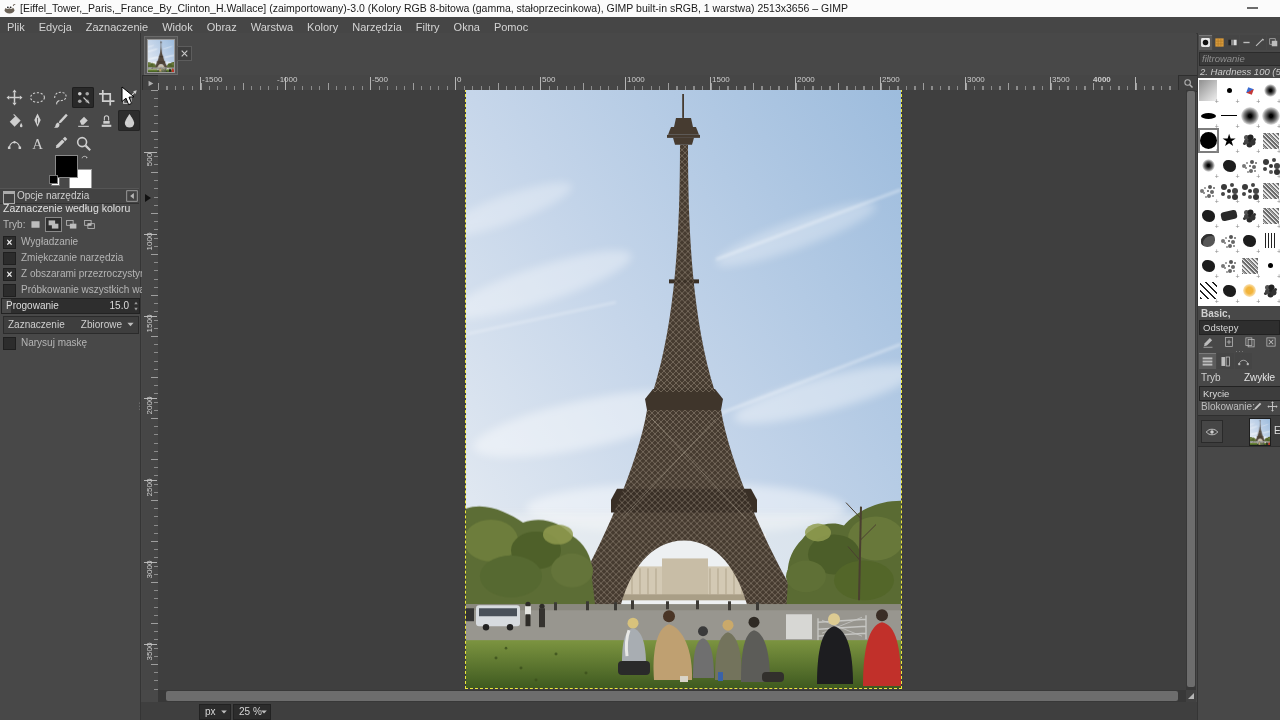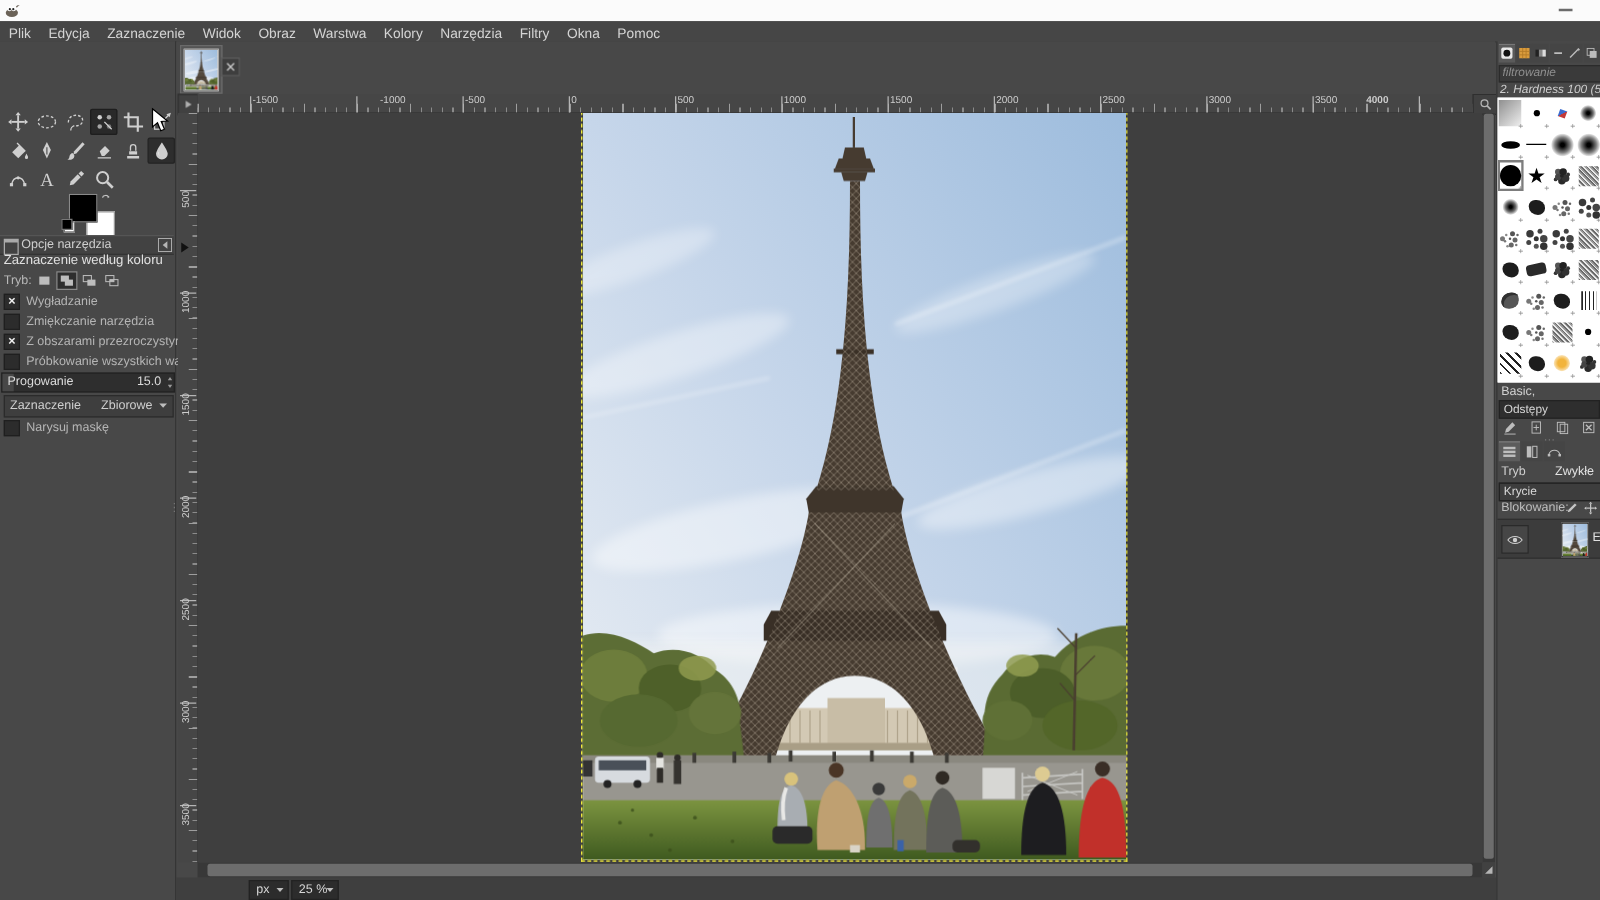--- a/index.html
+++ b/index.html
@@ -133,21 +133,21 @@
      box-shadow:4px 1px 0 1px #666,-4px 2px 0 #777,2px -4px 0 1px #555,-3px -3px 0 #888,6px -3px 0 #666,-6px 0 0 1px #777,1px 5px 0 1px #666,-2px 6px 0 #888,5px 5px 0 #777;}
   .b-pebbles i{width:4px;height:4px;border-radius:50%;background:#333;
      box-shadow:6px 0 0 1px #444,0 6px 0 #555,6px 6px 0 1px #333,-6px 3px 0 #444,3px -6px 0 #444,-5px -4px 0 1px #3a3a3a;}
   .b-chalk i{width:16px;height:16px;background:repeating-linear-gradient(45deg,#6a6a6a 0 1px,#e8e8e8 1px 2px,#9a9a9a 2px 3px);}
   .b-blob i{width:13px;height:12px;background:#1d1d1d;border-radius:45% 60% 50% 65%;}
   .b-smudge i{width:16px;height:9px;background:#2a2a2a;border-radius:3px;transform:rotate(-12deg);}
   .b-grunge i{width:14px;height:13px;background:#565656;border-radius:60% 40% 55% 45%;box-shadow:inset 2px 2px 0 #303030;}
   .b-vlines i{width:12px;height:15px;background:repeating-linear-gradient(90deg,#222 0 1px,rgba(0,0,0,0) 1px 3px);}
   .b-dlines i{width:17px;height:17px;background:repeating-linear-gradient(45deg,#222 0 1.5px,rgba(0,0,0,0) 1.5px 5px);}
   .b-orange i{width:13px;height:13px;border-radius:50%;background:radial-gradient(circle,#f2b43c 35%,rgba(242,180,60,.45) 65%,rgba(242,180,60,0) 78%);}
-  #brush-foot-name{position:absolute;left:3px;top:275px;font-size:10px;color:#d0d0d0;}
+  #brush-foot-name{position:absolute;left:3px;top:275px;font-size:10px;color:#d0d0d0;font-weight:bold;}
   #spacing-slider{position:absolute;left:1px;top:287px;width:79px;height:13px;background:#2e2e2e;border:1px solid #222;
                   font-size:9.5px;line-height:13px;color:#d6d6d6;}
   #spacing-slider .lab{position:absolute;left:3px;}
   .bfoot-btn{position:absolute;top:301px;width:16px;height:15px;color:#bdbdbd;display:flex;align-items:center;justify-content:center;}
   .bfoot-btn svg{width:12px;height:12px;}
   #rgrip{position:absolute;left:0;top:316px;width:83px;height:5px;text-align:center;color:#7d7d7d;font-size:9px;line-height:4px;}
   .ltab{position:absolute;top:320px;width:17px;height:16px;background:#454545;display:flex;align-items:center;justify-content:center;color:#bdbdbd;}
   .ltab svg{width:13px;height:13px;}
   .ltab.active{background:#5c5c5c;box-shadow:inset 0 1px 0 #7a7a7a;}
   #mode-row-r{position:absolute;left:3px;top:339px;width:80px;font-size:10px;color:#cfcfcf;white-space:nowrap;}
@@ -328,20 +328,21 @@
 
   <div class="abs" id="titlebar">
     <svg id="title-icon" viewBox="0 0 16 16">
         <ellipse cx="8" cy="10" rx="6" ry="4.2" fill="#6b6257"></ellipse>
         <circle cx="5.6" cy="6.2" r="2.4" fill="#fff"></circle>
         <circle cx="9.8" cy="6.2" r="2.4" fill="#fff"></circle>
         <circle cx="6" cy="6.6" r="1.1" fill="#222"></circle>
         <circle cx="9.4" cy="6.6" r="1.1" fill="#222"></circle>
         <path d="M12 4.2c1.6-2.2 3-1.8 3.6-.7-1.4-.1-2.1.5-2.6 1.6z" fill="#6b6257"></path>
       </svg>
+    <span class="ttext">[Eiffel_Tower,_Paris,_France_By_Clinton_H.Wallace] (zaimportowany)-3.0 (Kolory RGB 8-bitowa (gamma, stałoprzecinkowa), GIMP built-in sRGB, 1 warstwa) 2513x3656 – GIMP</span>
     <div id="min-dash"></div>
   </div>
 
   <div class="abs" id="menubar"><span class="menu-item">Plik</span><span class="menu-item">Edycja</span><span class="menu-item">Zaznaczenie</span><span class="menu-item">Widok</span><span class="menu-item">Obraz</span><span class="menu-item">Warstwa</span><span class="menu-item">Kolory</span><span class="menu-item">Narzędzia</span><span class="menu-item">Filtry</span><span class="menu-item">Okna</span><span class="menu-item">Pomoc</span></div>
 
   <div class="abs" id="left-dock">
     <div id="toolbox">
         <div class="tool-btn" style="left: 3px; top: 54px;">
           <svg viewBox="0 0 16 16">
             <rect x="7.3" y="3" width="1.4" height="10" fill="currentColor"></rect>
@@ -533,21 +534,21 @@
 
   <div class="abs" id="corner-btn">
     <svg viewBox="0 0 16 16">
         <path fill="currentColor" d="M4.5 3L13 8l-8.5 5z"></path>
       </svg>
   </div>
   <div class="abs" id="hruler">
       <div class="htick" style="left: 42px;"></div>
       <div class="hlabel" style="left: 44px;">-1500</div>
       <div class="htick" style="left: 127px;"></div>
-      <div class="hlabel" style="left: 146px;">-1000</div>
+      <div class="hlabel" style="left: 119px;">-1000</div>
       <div class="htick" style="left: 212px;"></div>
       <div class="hlabel" style="left: 214px;">-500</div>
       <div class="htick" style="left: 297px;"></div>
       <div class="hlabel" style="left: 299px;">0</div>
       <div class="htick" style="left: 382px;"></div>
       <div class="hlabel" style="left: 384px;">500</div>
       <div class="htick" style="left: 467px;"></div>
       <div class="hlabel" style="left: 469px;">1000</div>
       <div class="htick" style="left: 552px;"></div>
       <div class="hlabel" style="left: 554px;">1500</div>

